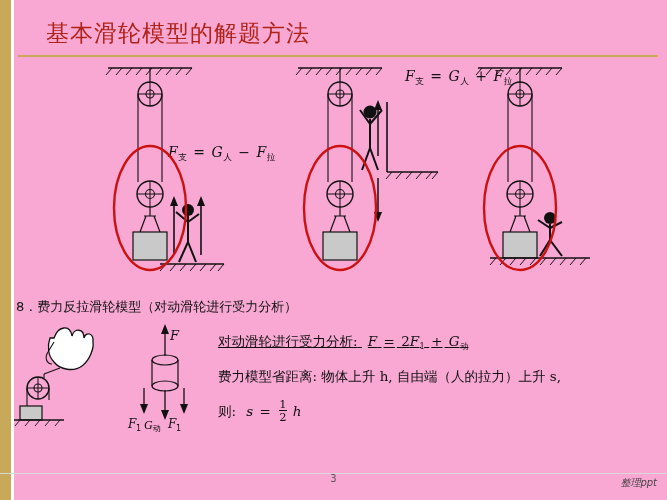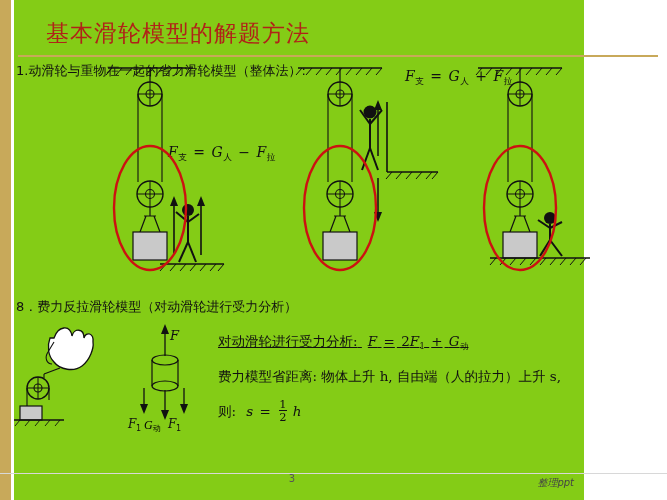--- a/index.html
+++ b/index.html
@@ -8,23 +8,23 @@
   }
   body {
     width: 667px;
     height: 500px;
     background: #ffffff;
     font-family: "DejaVu Sans", "Liberation Sans", sans-serif;
     overflow: hidden;
   }
   .slide {
     position: relative;
-    width: 584px;
+    width: 667px;
     height: 500px;
-    background: #84cc16;
+    background: #f9a8d4;
     box-sizing: border-box;
   }
   
   .left-bar {
     position: absolute;
     left: 0; top: 0;
     width: 11px; height: 500px;
     background: #c8a95a;
   }
   .left-bar-inner {
@@ -126,21 +126,20 @@
 <body>
 
 <div class="slide">
 
   <div class="left-bar"></div>
   <div class="left-bar-inner"></div>
 
   <div class="title">基本滑轮模型的解题方法</div>
   <div class="title-rule"></div>
 
-  <div class="body-text heading1">1.动滑轮与重物在一起的省力滑轮模型（整体法）:</div>
   <div class="body-text heading2">8．费力反拉滑轮模型（对动滑轮进行受力分析）</div>
 
   <div class="formula f1">
     <span>F</span><span class="sub">支</span>
     <span class="op">=</span>
     <span>G</span><span class="sub">人</span>
     <span class="op">−</span>
     <span>F</span><span class="sub">拉</span>
   </div>
 

